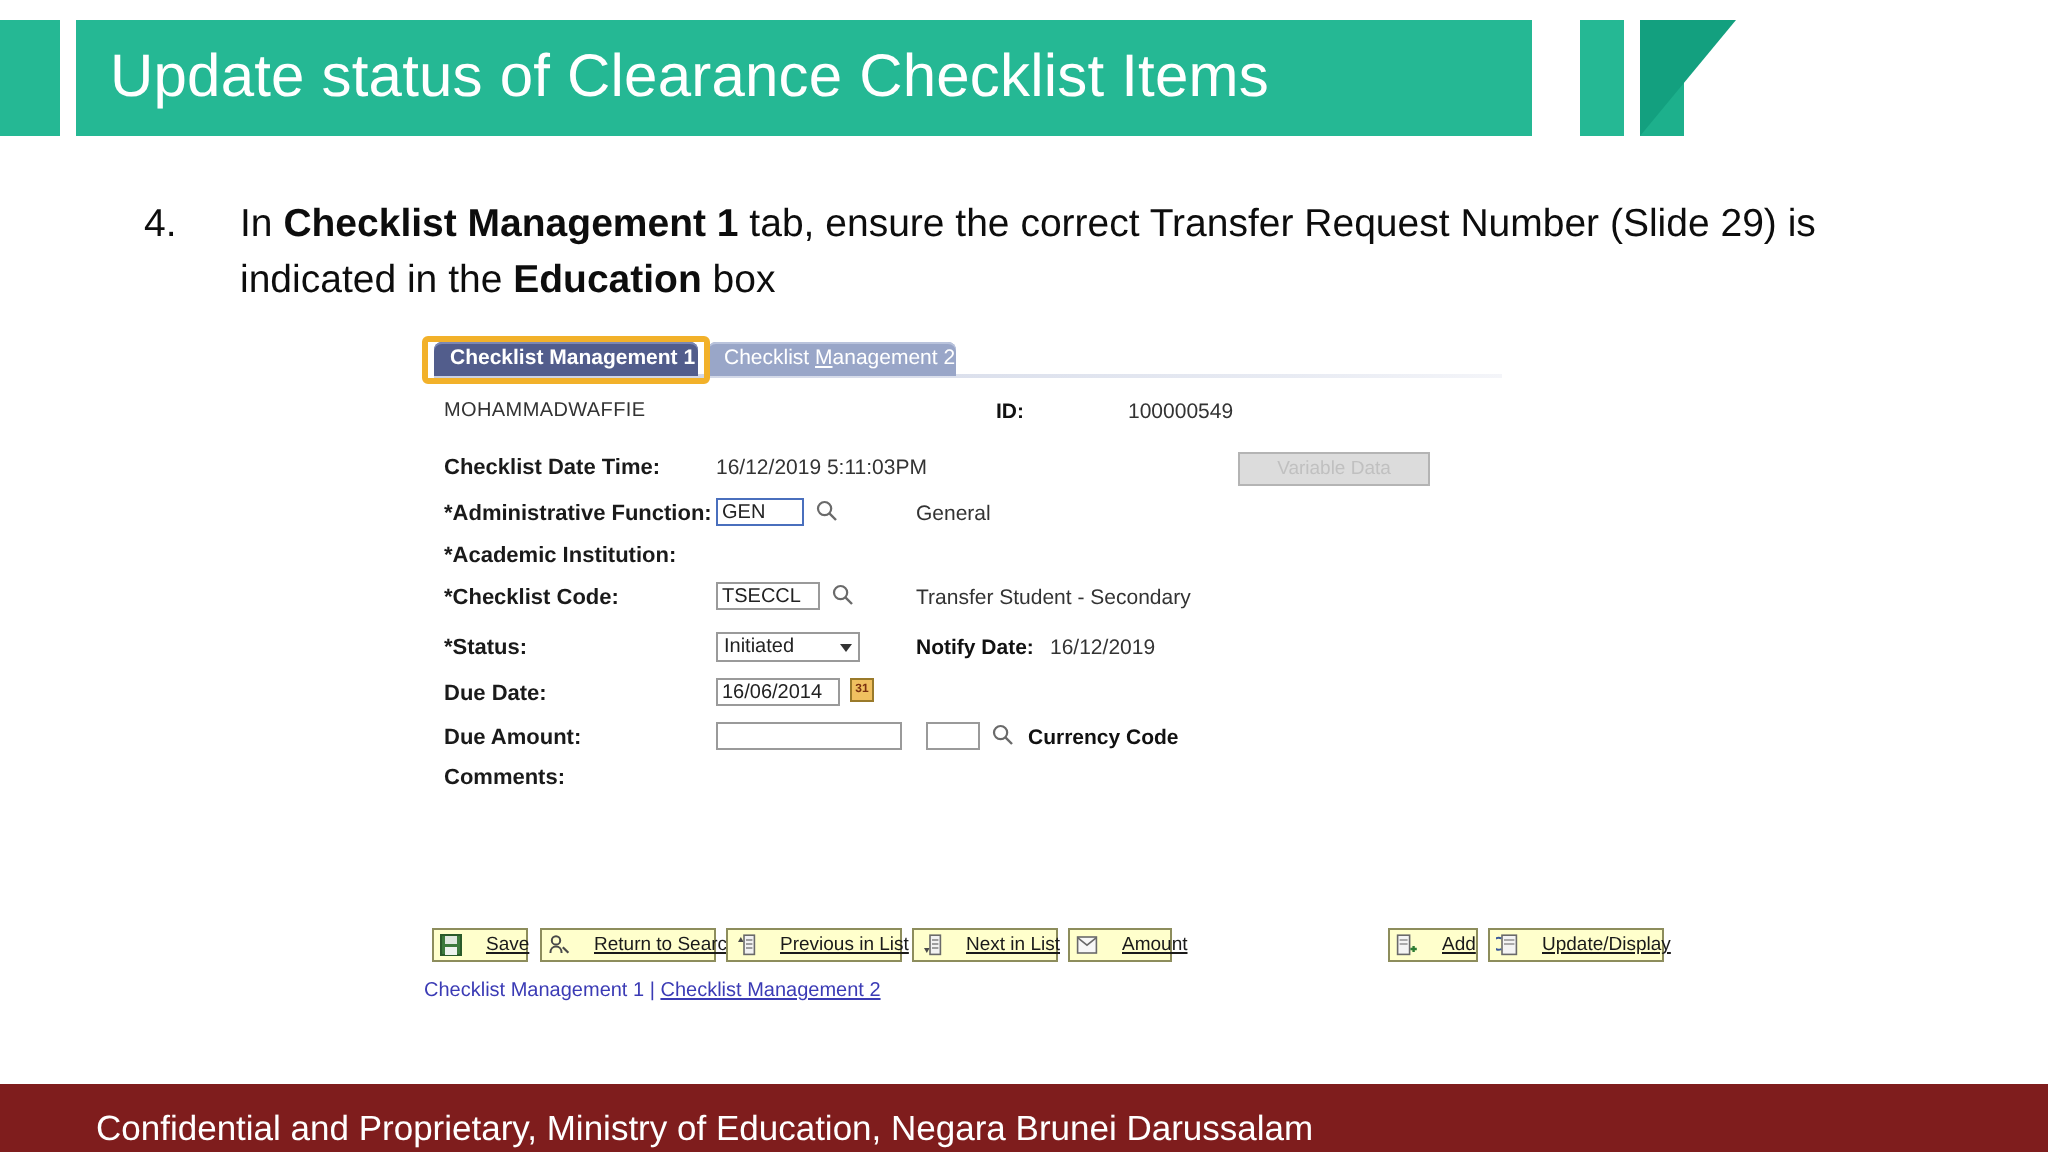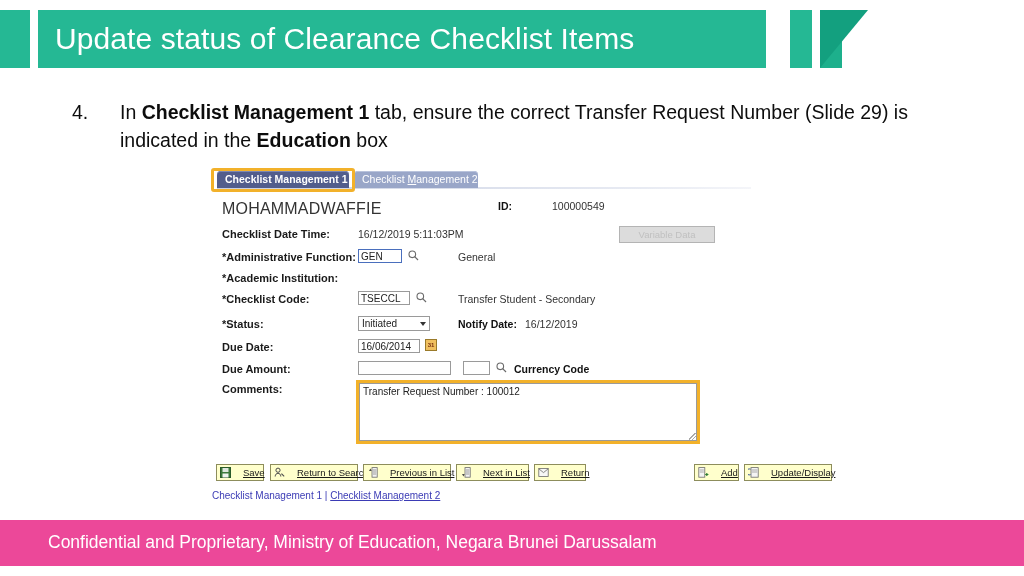--- a/index.html
+++ b/index.html
@@ -128,34 +128,34 @@
     position: absolute;
     left: 9px; top: 19px;
     width: 534px; height: 2px;
     background: linear-gradient(to right, #c8cfe2, #e8ebf3 80%, #f4f5f9);
   }
 
   
   #ps-name {
     position: absolute;
     left: 14px; top: 32px;
-    font-size: 16px;
+    font-size: 10px;
     color: #333;
     letter-spacing: 0.2px;
   }
   #ps-id-label {
     position: absolute;
     left: 290px; top: 32px;
     font-size: 10.5px;
     font-weight: bold;
     color: #111;
   }
   #ps-id-value {
     position: absolute;
-    left: 344px; top: 32px;
+    left: 356px; top: 32px;
     font-size: 10.5px;
     color: #333;
   }
 
   
   #ps-variable-data {
     position: absolute;
     left: 411px; top: 58px;
     width: 96px; height: 17px;
     line-height: 16px;
@@ -293,23 +293,23 @@
     color: #3b3bb5;
     white-space: nowrap;
   }
   #ps-links .lnk-plain { color: #3b3bb5; }
   #ps-links .lnk-u { color: #3b3bb5; text-decoration: underline; }
   #ps-links .sep { color: #3b3bb5; }
 
   
   #footer-bar {
     position: absolute;
-    left: 0; bottom: 10px;
-    width: 1024px; height: 46px;
-    background: #ec4899;
+    left: 0; bottom: 0;
+    width: 1024px; height: 34px;
+    background: #7f1d1d;
   }
   #footer-text {
     position: absolute;
     left: 48px; top: 0;
     height: 46px;
     line-height: 44px;
     color: #ffffff;
     font-size: 17.5px;
     white-space: nowrap;
   }
@@ -385,24 +385,20 @@
   <div class="ps-input" style="left:255px; top:193px; width:27px;"></div>
   <div class="ps-lookup" style="left:288px; top:194px;">
     <svg width="11" height="11" viewBox="0 0 11 11">
         <circle cx="4.3" cy="4.3" r="3.3" fill="none" stroke="#6a6a6a" stroke-width="1.1"></circle>
         <line x1="6.7" y1="6.7" x2="10" y2="10" stroke="#6a6a6a" stroke-width="1.2"></line>
       </svg>
   </div>
   <div class="ps-static" style="left:306px; top:195px; font-weight:bold; color:#111;">Currency Code</div>
 
   <div class="ps-label" style="top:215px;">Comments:</div>
-  <div id="ps-comments-wrap">
-    <div id="ps-comments-box">Transfer Request Number : 100012</div>
-    <div id="ps-comments-resize"></div>
-  </div>
 
   <div class="ps-btn" style="left:8px;   top:296px; width:48px;">
     <span class="bicon">
         <svg width="11" height="11" viewBox="0 0 11 11">
           <rect x="0.5" y="0.5" width="10" height="10" fill="#3c7a3c" stroke="#2a5a2a"></rect>
           <rect x="2.5" y="1" width="6" height="4" fill="#dfe8df"></rect>
           <rect x="2.5" y="6.5" width="6" height="4" fill="#eef3ee"></rect>
         </svg>
       </span>
     <span>Save</span>
@@ -441,21 +437,21 @@
       </span>
     <span>Next in List</span>
   </div>
   <div class="ps-btn" style="left:326px; top:296px; width:52px;">
     <span class="bicon">
         <svg width="11" height="11" viewBox="0 0 11 11">
           <rect x="0.8" y="1.5" width="9.4" height="8" fill="#f7f7f7" stroke="#6a6a6a" stroke-width="0.8"></rect>
           <path d="M0.8 1.8 L5.5 5.6 L10.2 1.8" fill="none" stroke="#6a6a6a" stroke-width="0.8"></path>
         </svg>
       </span>
-    <span>Return</span>
+    <span>Amount</span>
   </div>
 
   <div class="ps-btn" style="left:486px; top:296px; width:45px;">
     <span class="bicon">
         <svg width="11" height="11" viewBox="0 0 11 11">
           <rect x="0.8" y="0.6" width="6" height="9.6" fill="#f4f4f4" stroke="#6a6a6a" stroke-width="0.8"></rect>
           <line x1="1.8" y1="3" x2="5.8" y2="3" stroke="#8a8a8a" stroke-width="0.7"></line>
           <line x1="1.8" y1="5" x2="5.8" y2="5" stroke="#8a8a8a" stroke-width="0.7"></line>
           <path d="M7.2 7.5 h3.2 M8.8 6 v3" stroke="#2e7d32" stroke-width="1.2"></path>
         </svg>

